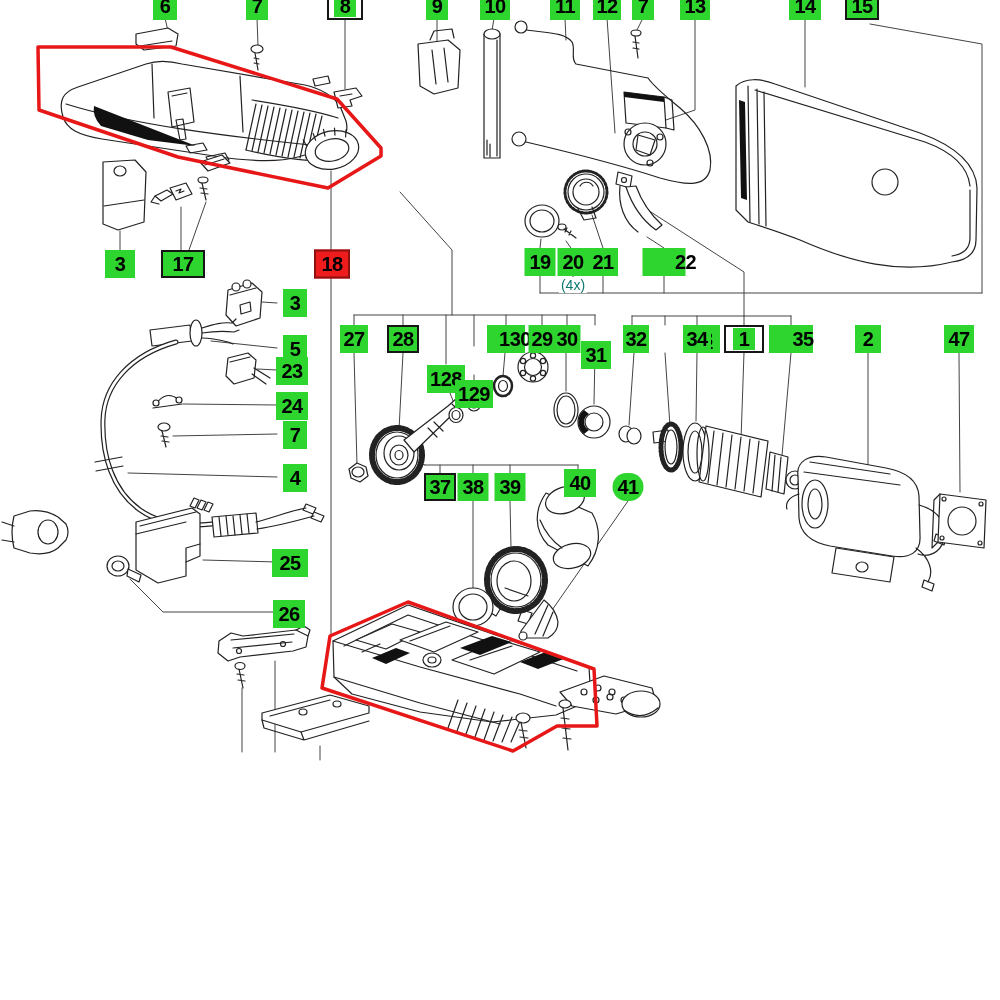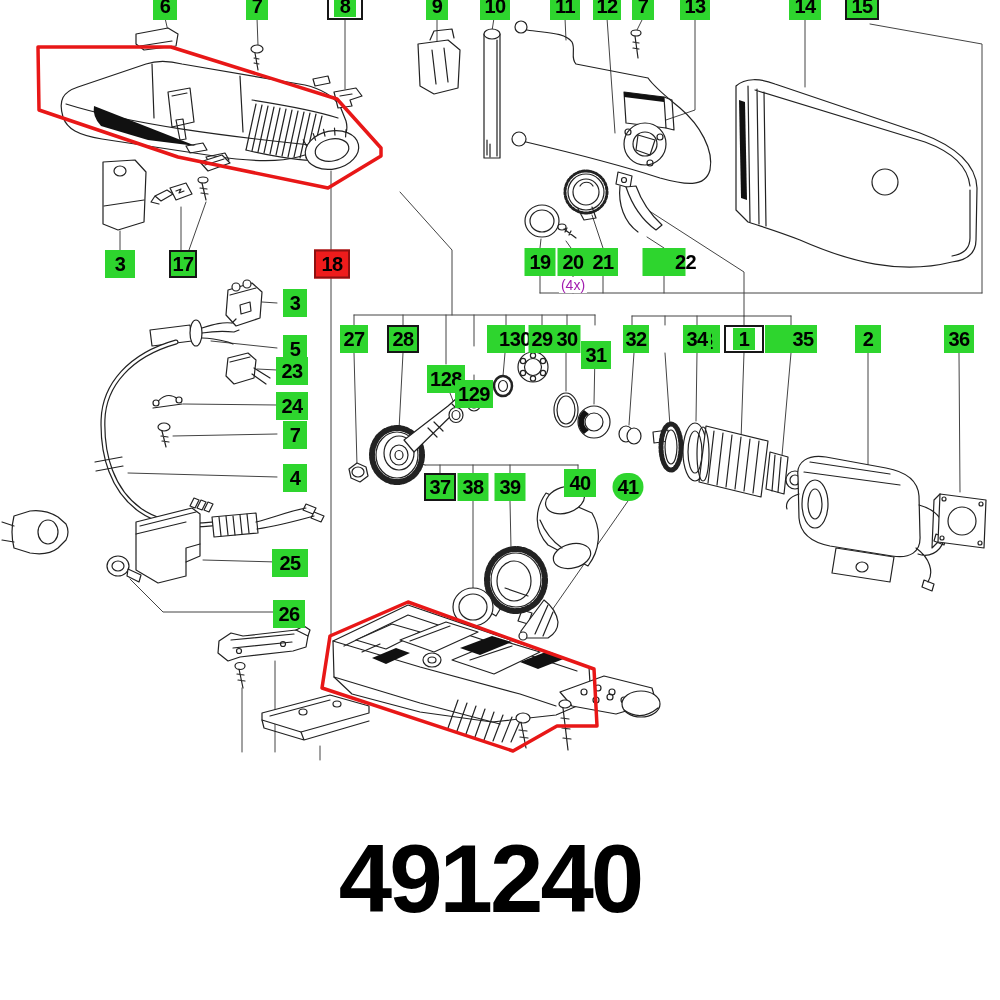--- a/index.html
+++ b/index.html
@@ -10,21 +10,21 @@
   .lbl{position:absolute;display:flex;align-items:center;justify-content:center;
        box-sizing:border-box;background:#2ed52e;color:#000;height:28px;width:32px;
        font:600 20px "Liberation Sans",sans-serif;letter-spacing:-0.5px;
        transform:translate(-50%,-50%);}
   .lbl.gf{border:2px solid #161616;}
   .lbl.red{background:#ee1c1c;border:2px solid #8d1111;height:29px;}
   .lbl.wf{background:#fff;border:2px solid #161616;}
   .wf-inner{background:#2ed52e;height:22px;min-width:20px;padding:0 1px;display:flex;
        align-items:center;justify-content:center;}
   #qty-note{position:absolute;transform:translate(-50%,-50%);background:#fff;
-       font:400 14px "Liberation Sans",sans-serif;color:#a21caf;padding:0 2px;}
+       font:400 14px "Liberation Sans",sans-serif;color:#0f766e;padding:0 2px;}
   #part-number{position:absolute;left:290px;top:824px;width:400px;text-align:center;
        font:700 96px "Liberation Sans",sans-serif;letter-spacing:-3px;color:#000;}
 </style>
 </head>
 <body>
 
 <div id="canvas">
 
 <svg id="art" width="1000" height="1000" viewBox="0 0 1000 1000" fill="none" stroke="#222" stroke-width="1.2" stroke-linecap="round" stroke-linejoin="round">
 
@@ -378,21 +378,21 @@
       </div>
       <div class="lbl g" style="left: 437px; top: 6px; width: 22px;">9</div>
       <div class="lbl g" style="left: 495px; top: 6px; width: 30px;">10</div>
       <div class="lbl g" style="left: 565px; top: 6px; width: 30px;">11</div>
       <div class="lbl g" style="left: 607px; top: 6px; width: 28px;">12</div>
       <div class="lbl g" style="left: 643px; top: 6px; width: 22px;">7</div>
       <div class="lbl g" style="left: 695px; top: 6px; width: 30px;">13</div>
       <div class="lbl g" style="left: 805px; top: 6px; width: 32px;">14</div>
       <div class="lbl gf" style="left: 862px; top: 6px; width: 34px;">15</div>
       <div class="lbl g" style="left: 120px; top: 264px; width: 30px;">3</div>
-      <div class="lbl gf" style="left: 183px; top: 264px; width: 28px;">17</div>
+      <div class="lbl gf" style="left: 183px; top: 264px; width: 44px;">17</div>
       <div class="lbl red" style="left: 332px; top: 264px; width: 36px;">18</div>
       <div class="lbl g" style="left: 540px; top: 262px; width: 31px;">19</div>
       <div class="lbl g" style="left: 573px; top: 262px; width: 31px;">20</div>
       <div class="lbl g" style="left: 603px; top: 262px; width: 30px;">21</div>
       <div class="lbl g" style="left: 664px; top: 262px; width: 32px; padding-left: 43px;">22</div>
       <div class="lbl g" style="left: 295px; top: 303px; width: 24px;">3</div>
       <div class="lbl g" style="left: 295px; top: 349px; width: 24px;">5</div>
       <div class="lbl g" style="left: 292px; top: 371px; width: 32px;">23</div>
       <div class="lbl g" style="left: 292px; top: 406px; width: 32px;">24</div>
       <div class="lbl g" style="left: 295px; top: 435px; width: 24px;">7</div>
@@ -406,27 +406,26 @@
       <div class="lbl g" style="left: 506px; top: 339px; width: 38px; padding-left: 18px;">130</div>
       <div class="lbl g" style="left: 542px; top: 339px; width: 27px;">29</div>
       <div class="lbl g" style="left: 567px; top: 339px; width: 27px;">30</div>
       <div class="lbl g" style="left: 596px; top: 339px; width: 30px; margin-top: 16px;">31</div>
       <div class="lbl g" style="left: 636px; top: 339px; width: 26px;">32</div>
       <div class="lbl g" style="left: 702px; top: 339px; width: 36px; text-decoration: underline;">33</div>
       <div class="lbl g" style="left: 697px; top: 339px; width: 28px;">34</div>
       <div class="lbl wf" style="left: 744px; top: 339px; width: 40px;">
         <div class="wf-inner">1</div>
       </div>
-      <div class="lbl g" style="left: 791px; top: 339px; width: 52px; padding-left: 24px;">35</div>
+      <div class="lbl g" style="left: 791px; top: 339px; width: 44px; padding-left: 24px;">35</div>
       <div class="lbl g" style="left: 868px; top: 339px; width: 26px;">2</div>
-      <div class="lbl g" style="left: 959px; top: 339px; width: 30px;">36</div>
+      <div class="lbl g" style="left: 959px; top: 339px; width: 30px;">47</div>
       <div class="lbl gf" style="left: 440px; top: 487px; width: 32px;">37</div>
       <div class="lbl g" style="left: 473px; top: 487px; width: 31px;">38</div>
       <div class="lbl g" style="left: 510px; top: 487px; width: 31px;">39</div>
       <div class="lbl g" style="left: 580px; top: 483px; width: 32px;">40</div>
       <div class="lbl g" style="left: 628px; top: 487px; width: 31px; border-radius: 14px;">41</div>
     </div>
 
 <div id="qty-note" style="left:573px;top:285px">(4x)</div>
 
-<div id="part-number">491240</div>
 
 </div>
 
 </body></html>

